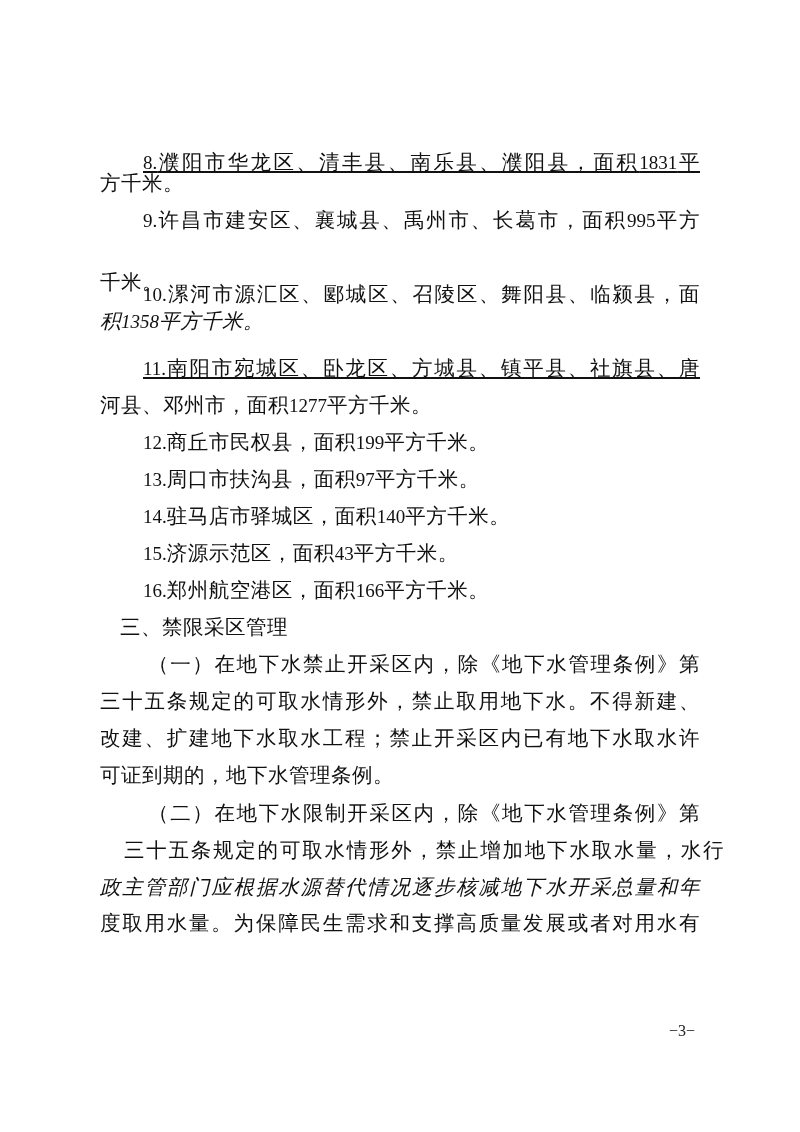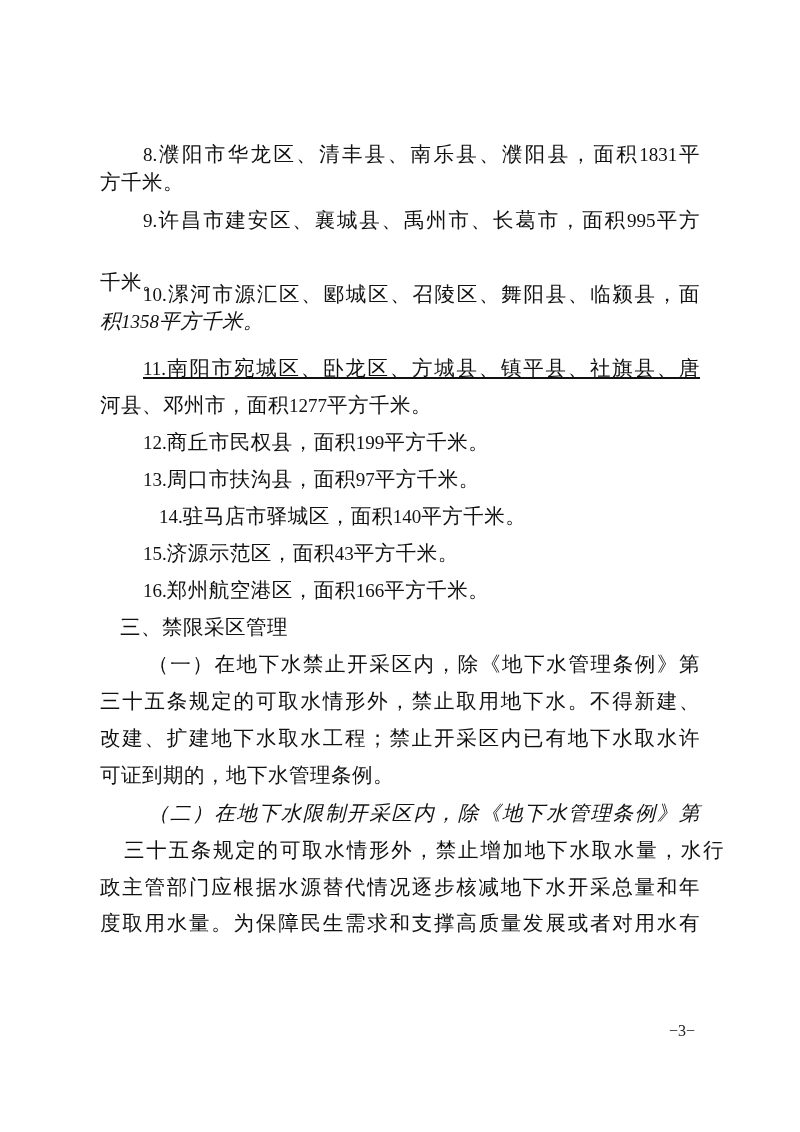--- a/index.html
+++ b/index.html
@@ -10,37 +10,37 @@
             font-size: 20.5px; white-space: nowrap; letter-spacing: 0.5px; }
     .num { font-family: "Liberation Serif", "DejaVu Serif", serif; font-size: 19px; letter-spacing: 0; }
     .justify { width: 600px; text-align: justify; text-align-last: justify; }
     .page-number { position: absolute; left: 669px; top: 1022px; font-family: "Liberation Serif", serif;
                    font-size: 16px; color: #222; }
   </style>
 </head>
 <body>
 
 <div class="page" id="page">
-    <div class="line justify" style="top: 8px; left: 43px; width: 557px;"><span class="num">8.</span>濮阳市华龙区、清丰县、南乐县、濮阳县，面积<span class="num">1831</span>平</div>
-    <div class="line" style="top: 37px; left: 0px; font-family: Liberation Mono, monospace;">方千米。</div>
+    <div class="line justify" style="top: 16px; left: 43px; width: 557px; text-decoration: underline;"><span class="num">8.</span>濮阳市华龙区、清丰县、南乐县、濮阳县，面积<span class="num">1831</span>平</div>
+    <div class="line" style="top: 37px; left: 0px;">方千米。</div>
     <div class="line justify" style="top: 74px; left: 43px; width: 557px;"><span class="num">9.</span>许昌市建安区、襄城县、禹州市、长葛市，面积<span class="num">995</span>平方</div>
     <div class="line" style="top: 111px; left: 0px; margin-top: 25px;">千米。</div>
     <div class="line justify" style="top: 148px; left: 43px; width: 557px;"><span class="num">10.</span>漯河市源汇区、郾城区、召陵区、舞阳县、临颍县，面</div>
     <div class="line" style="top: 175px; left: 0px; font-style: italic;">积<span class="num">1358</span>平方千米。</div>
     <div class="line justify" style="top: 222px; left: 43px; width: 557px; text-decoration: underline;"><span class="num">11.</span>南阳市宛城区、卧龙区、方城县、镇平县、社旗县、唐</div>
     <div class="line" style="top: 259px; left: 0px;">河县、邓州市，面积<span class="num">1277</span>平方千米。</div>
     <div class="line" style="top: 296px; left: 43px;"><span class="num">12.</span>商丘市民权县，面积<span class="num">199</span>平方千米。</div>
     <div class="line" style="top: 333px; left: 43px;"><span class="num">13.</span>周口市扶沟县，面积<span class="num">97</span>平方千米。</div>
-    <div class="line" style="top: 370px; left: 43px; margin-left: 16px;"><span class="num">14.</span>驻马店市驿城区，面积<span class="num">140</span>平方千米。</div>
+    <div class="line" style="top: 370px; left: 43px;"><span class="num">14.</span>驻马店市驿城区，面积<span class="num">140</span>平方千米。</div>
     <div class="line" style="top: 407px; left: 43px;"><span class="num">15.</span>济源示范区，面积<span class="num">43</span>平方千米。</div>
     <div class="line" style="top: 444px; left: 43px;"><span class="num">16.</span>郑州航空港区，面积<span class="num">166</span>平方千米。</div>
     <div class="line" style="top: 481px; left: 20px;">三、禁限采区管理</div>
     <div class="line justify" style="top: 518px; left: 48px; width: 552px;">（一）在地下水禁止开采区内，除《地下水管理条例》第</div>
     <div class="line justify" style="top: 555px; left: 0px; width: 600px;">三十五条规定的可取水情形外，禁止取用地下水。不得新建、</div>
     <div class="line justify" style="top: 592px; left: 0px; width: 600px;">改建、扩建地下水取水工程；禁止开采区内已有地下水取水许</div>
     <div class="line" style="top: 629px; left: 0px;">可证到期的，地下水管理条例。</div>
-    <div class="line justify" style="top: 667px; left: 48px; width: 552px; font-style: italic;">（二）在地下水限制开采区内，除《地下水管理条例》第</div>
+    <div class="line justify" style="top: 667px; left: 48px; width: 552px;">（二）在地下水限制开采区内，除《地下水管理条例》第</div>
     <div class="line justify" style="top: 704px; left: 0px; width: 600px; margin-left: 24px;">三十五条规定的可取水情形外，禁止增加地下水取水量，水行</div>
-    <div class="line justify" style="top: 741px; left: 0px; width: 600px;">政主管部门应根据水源替代情况逐步核减地下水开采总量和年</div>
+    <div class="line justify" style="top: 741px; left: 0px; width: 600px; font-style: italic;">政主管部门应根据水源替代情况逐步核减地下水开采总量和年</div>
     <div class="line justify" style="top: 778px; left: 0px; width: 600px; font-family: Liberation Mono, monospace;">度取用水量。为保障民生需求和支撑高质量发展或者对用水有</div>
   </div>
 
 <div class="page-number">−3−</div>
 
 </body></html>

